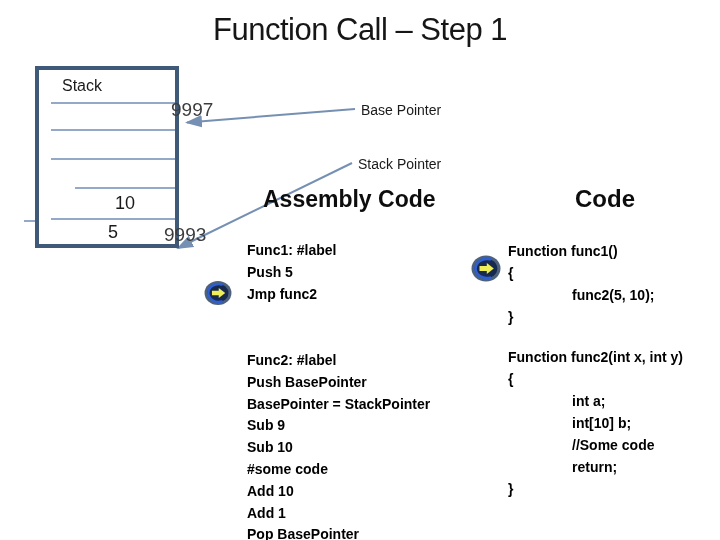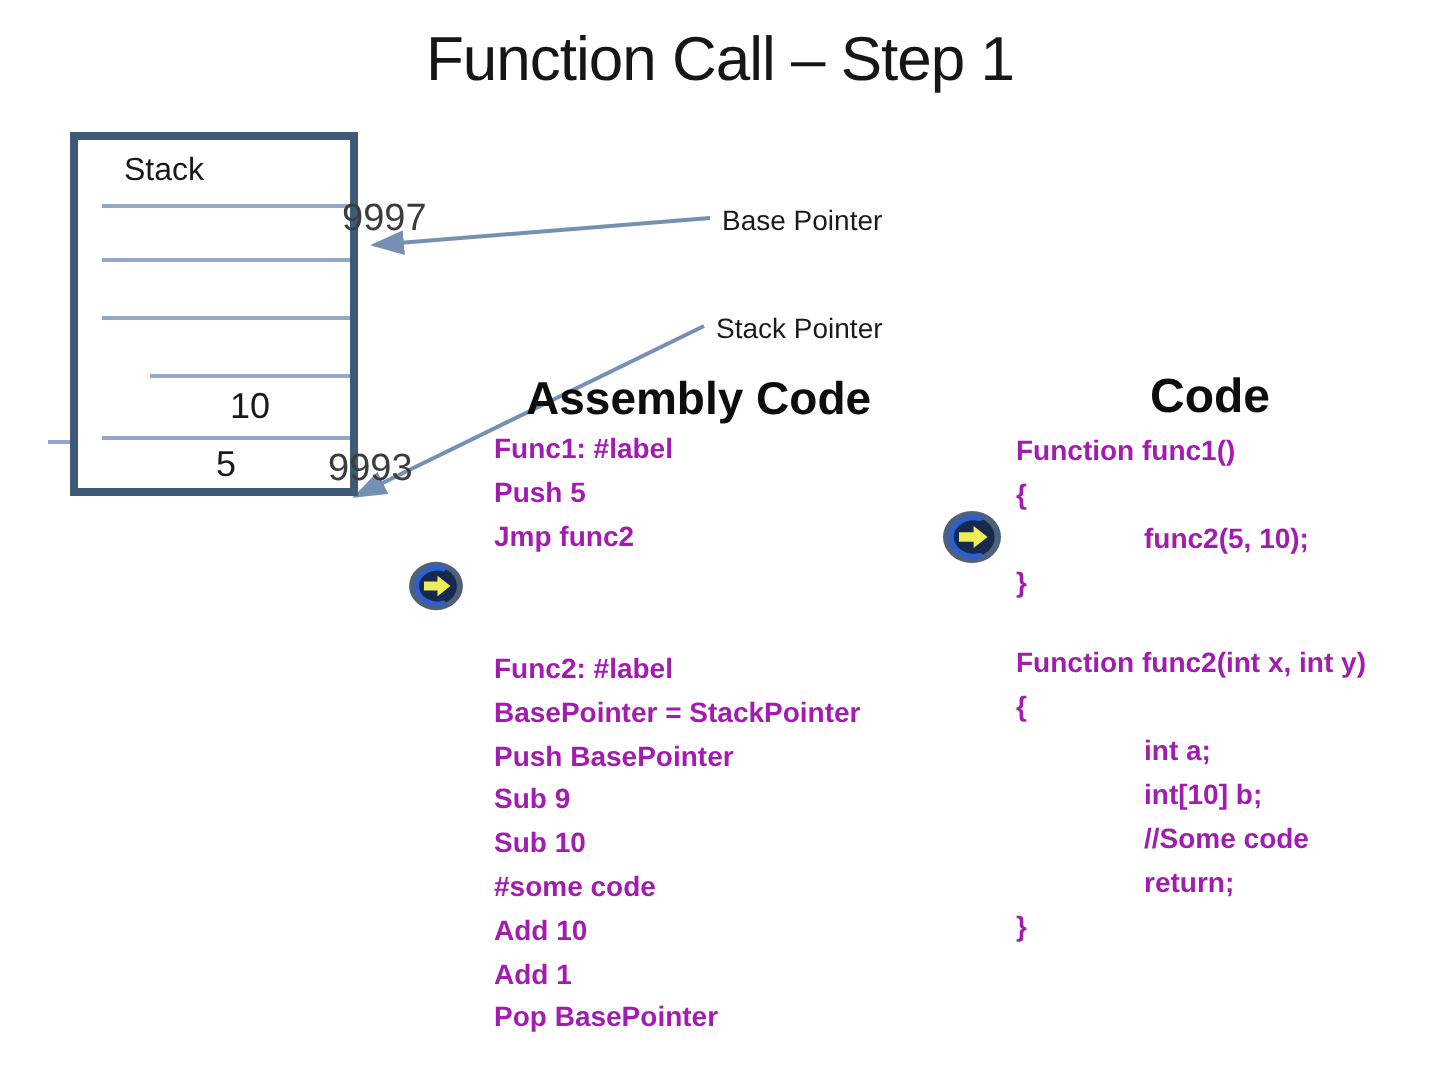--- a/index.html
+++ b/index.html
@@ -56,23 +56,24 @@
   .base-pointer { left: 361px; top: 102px; }
   .stack-pointer { left: 358px; top: 156px; }
 
   .heading {
     font-weight: bold; color: #0d0d0d;
   }
   .asm-heading { left: 263px; top: 186px; font-size: 23px; }
   .code-heading { left: 575px; top: 185px; font-size: 24px; }
 
   .codeblock {
-    font-size: 14px; font-weight: bold; color: #a21caf;
+    font-size: 14px; font-weight: bold; color: #000000;
     line-height: 21.8px;
     white-space: nowrap;
+    margin-top: 26px;
   }
   .asm-block1 { left: 247px; top: 214px; }
   .asm-block2 { left: 247px; top: 324px; }
   .code-block1 { left: 508px; top: 214px; line-height: 22px; }
   .code-block2 { left: 508px; top: 320px; line-height: 22px; }
   .codeblock .indent { padding-left: 64px; }
 
   .connector-layer { left: 0; top: 0; width: 720px; height: 540px; pointer-events: none; }
 
   .marker-icon { pointer-events: none; }
@@ -116,22 +117,22 @@
   <div class="abs heading code-heading">Code</div>
 
   <div class="abs codeblock asm-block1">
     <div>Func1: #label</div>
     <div>Push 5</div>
     <div>Jmp func2</div>
   </div>
 
   <div class="abs codeblock asm-block2">
     <div>Func2: #label</div>
+    <div>Push BasePointer</div>
     <div>BasePointer = StackPointer</div>
-    <div>Push BasePointer</div>
     <div>Sub 9</div>
     <div>Sub 10</div>
     <div>#some code</div>
     <div>Add 10</div>
     <div>Add 1</div>
     <div>Pop BasePointer</div>
   </div>
 
   <div class="abs codeblock code-block1">
     <div>Function func1()</div>

